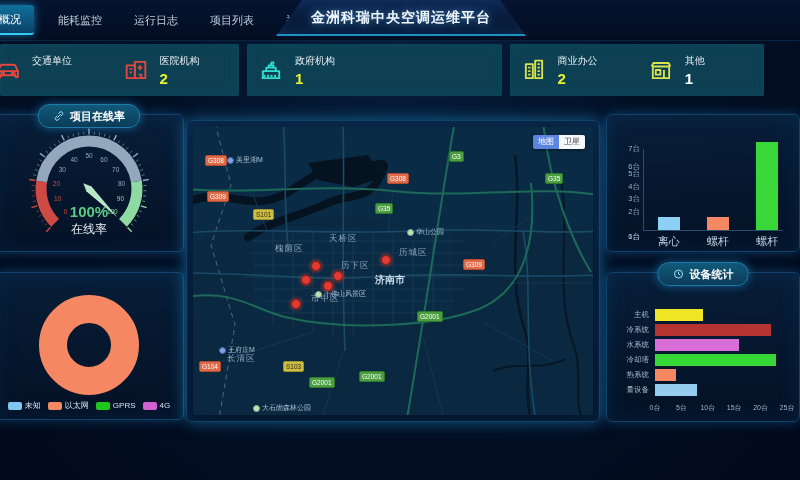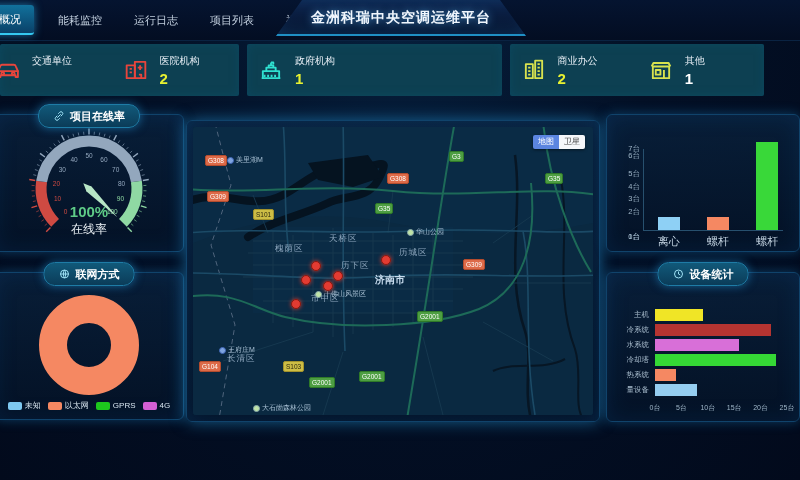--- a/index.html
+++ b/index.html
@@ -275,29 +275,20 @@
           <path d="M112.3,92.3 L86.5,61.5 L78.3,58.3 L81.5,66.5 Z" fill="#b8e6c6"></path>
           <circle cx="84" cy="64" r="3" fill="#b8e6c6"></circle>
           <text x="84" y="92" text-anchor="middle" class="gauge-value">100%</text>
           <text x="84" y="108" text-anchor="middle" class="gauge-label">在线率</text>
         </g>
       </svg>
     </div>
   </div>
 
   <div class="panel" id="panel-network">
-    <div class="pill">
-      <span class="picon">
-          <svg viewBox="0 0 24 24" fill="none" stroke="currentColor" stroke-width="2">
-            <circle cx="12" cy="12" r="8"></circle>
-            <path d="M4 12h16M12 4c3 3 3 13 0 16-3-3-3-13 0-16z"></path>
-          </svg>
-        </span>
-      <span>联网方式</span>
-    </div>
     <div class="donut"></div>
     <div class="legend" id="net-legend">
         <div class="leg-item">
           <span class="leg-sw" style="background: rgb(126, 200, 240);"></span>
           <span>未知</span>
         </div>
         <div class="leg-item">
           <span class="leg-sw" style="background: rgb(245, 136, 98);"></span>
           <span>以太网</span>
         </div>
@@ -421,21 +412,21 @@
 
   <div class="panel" id="panel-host">
     <div class="vchart">
       <div class="vplot" id="vplot">
           <span class="ytick" style="top: 88px;">0台</span>
           <span class="ytick" style="top: 88px;">1台</span>
           <span class="ytick" style="top: 62.8571px;">2台</span>
           <span class="ytick" style="top: 50.2857px;">3台</span>
           <span class="ytick" style="top: 37.7143px;">4台</span>
           <span class="ytick" style="top: 25.1429px;">5台</span>
-          <span class="ytick" style="top: 7px;">6台</span>
+          <span class="ytick" style="top: 18px;">6台</span>
           <span class="ytick" style="top: 0px;">7台</span>
           <div class="vbar" style="left: 13.6667px; height: 12.5714px; background: rgb(142, 208, 245);"></div>
           <span class="vxlabel" style="left: 2.66667px;">离心</span>
           <div class="vbar" style="left: 63px; height: 12.5714px; background: rgb(245, 136, 98);"></div>
           <span class="vxlabel" style="left: 52px;">螺杆</span>
           <div class="vbar" style="left: 112.333px; height: 88px; background: rgb(57, 216, 57);"></div>
           <span class="vxlabel" style="left: 101.333px;">螺杆</span>
         </div>
     </div>
   </div>

